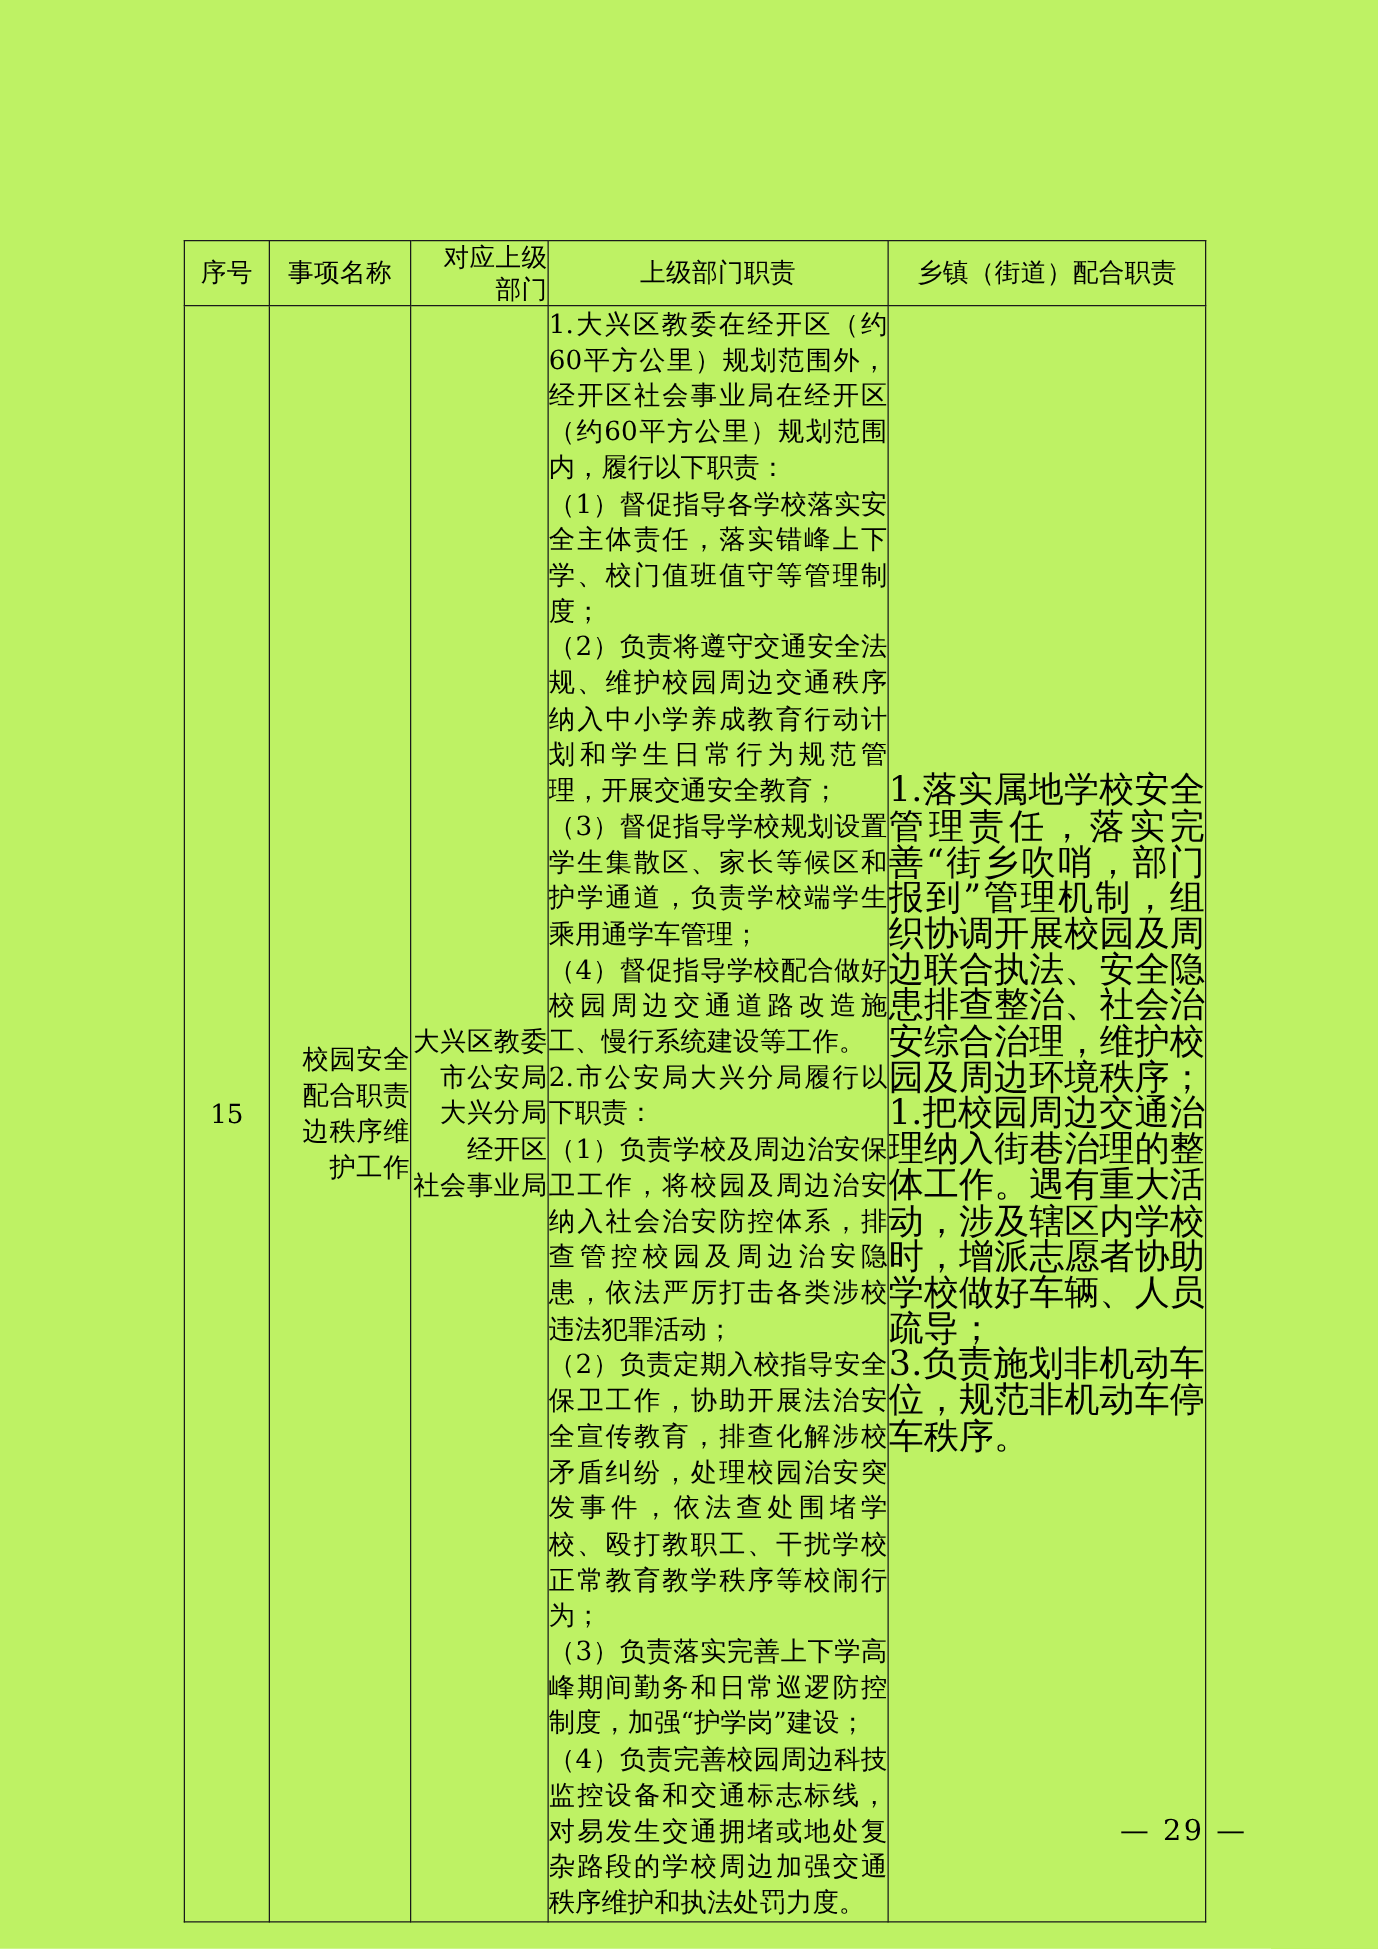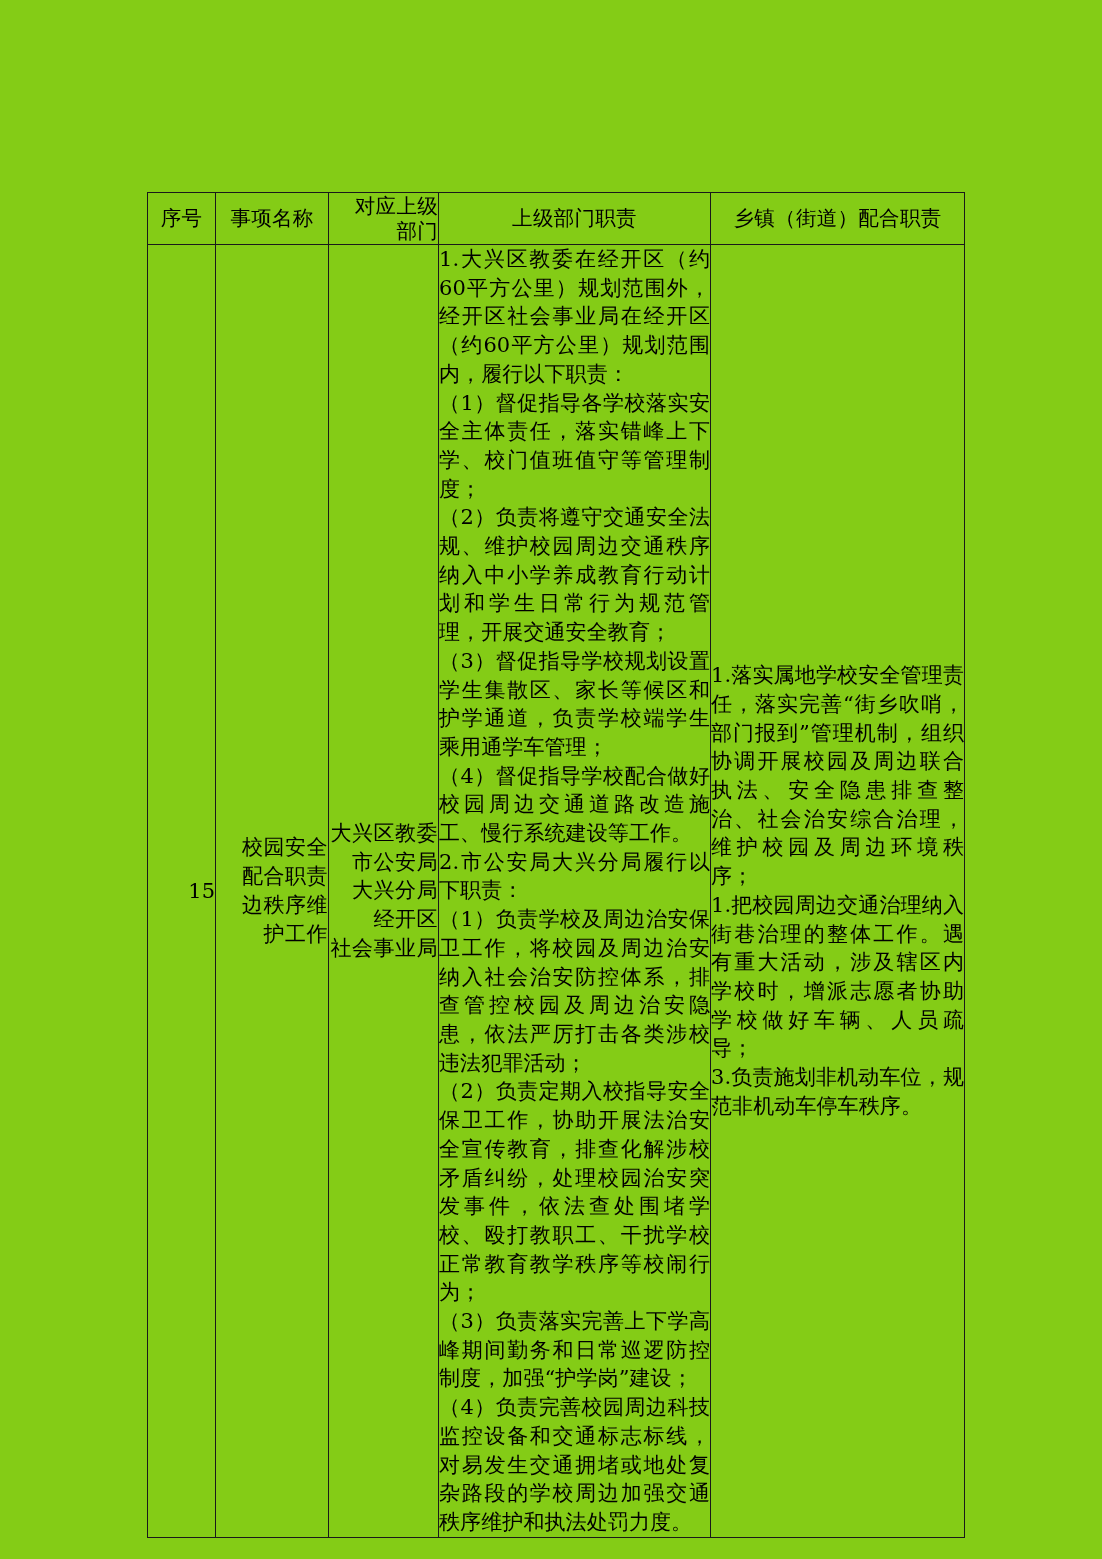--- a/index.html
+++ b/index.html
@@ -14,21 +14,21 @@
     font-family: "DejaVu Serif", "Liberation Serif", serif;
     color: #000000;
     overflow: hidden;
   }
 
   .page {
     position: absolute;
     left: 0; top: 0;
     width: 1102px;
     height: 1559px;
-    background: #84cc16;
+    background: #bef264;
   }
 
   
   .doc-table {
     position: absolute;
     left: 147px;
     top: 192px;
     width: 817px;
     border-collapse: collapse;
     table-layout: fixed;
@@ -52,21 +52,21 @@
     height: 51px;
     text-align: center;
     font-size: 20.5px;
     line-height: 25px;
     letter-spacing: 0.3px;
     padding: 2px 2px;
   }
 
   
   .cell-seq {
-    text-align: right;
+    text-align: center;
     font-size: 21px;
     font-family: "DejaVu Serif", "Liberation Serif", serif;
   }
   .cell-name,
   .cell-dept {
     text-align: center;
     font-size: 21px;
     line-height: 28.7px;
     letter-spacing: 0.5px;
     padding: 0 4px;
@@ -75,21 +75,21 @@
     vertical-align: top;
     font-size: 21px;
     line-height: 28.7px;
     letter-spacing: 0.1px;
     padding: 4px 5px 6px 6px;
     text-align: justify;
     text-justify: inter-ideograph;
   }
   .cell-town {
     vertical-align: middle;
-    font-size: 21px;
+    font-size: 28px;
     line-height: 28.7px;
     letter-spacing: 0.1px;
     padding: 4px 6px 6px 8px;
     text-align: justify;
     text-justify: inter-ideograph;
   }
   .para {
     margin: 0;
     text-indent: 0;
   }
@@ -171,14 +171,15 @@
         <td class="cell-town">
           <p class="para">1.落实属地学校安全管理责任，落实完善“街乡吹哨，部门报到”管理机制，组织协调开展校园及周边联合执法、安全隐患排查整治、社会治安综合治理，维护校园及周边环境秩序；</p>
           <p class="para">1.把校园周边交通治理纳入街巷治理的整体工作。遇有重大活动，涉及辖区内学校时，增派志愿者协助学校做好车辆、人员疏导；</p>
           <p class="para">3.负责施划非机动车位，规范非机动车停车秩序。</p>
         </td>
 
       </tr>
     </tbody>
   </table>
 
+  <div class="page-number">— 29 —</div>
 
 </div>
 
 </body></html>

